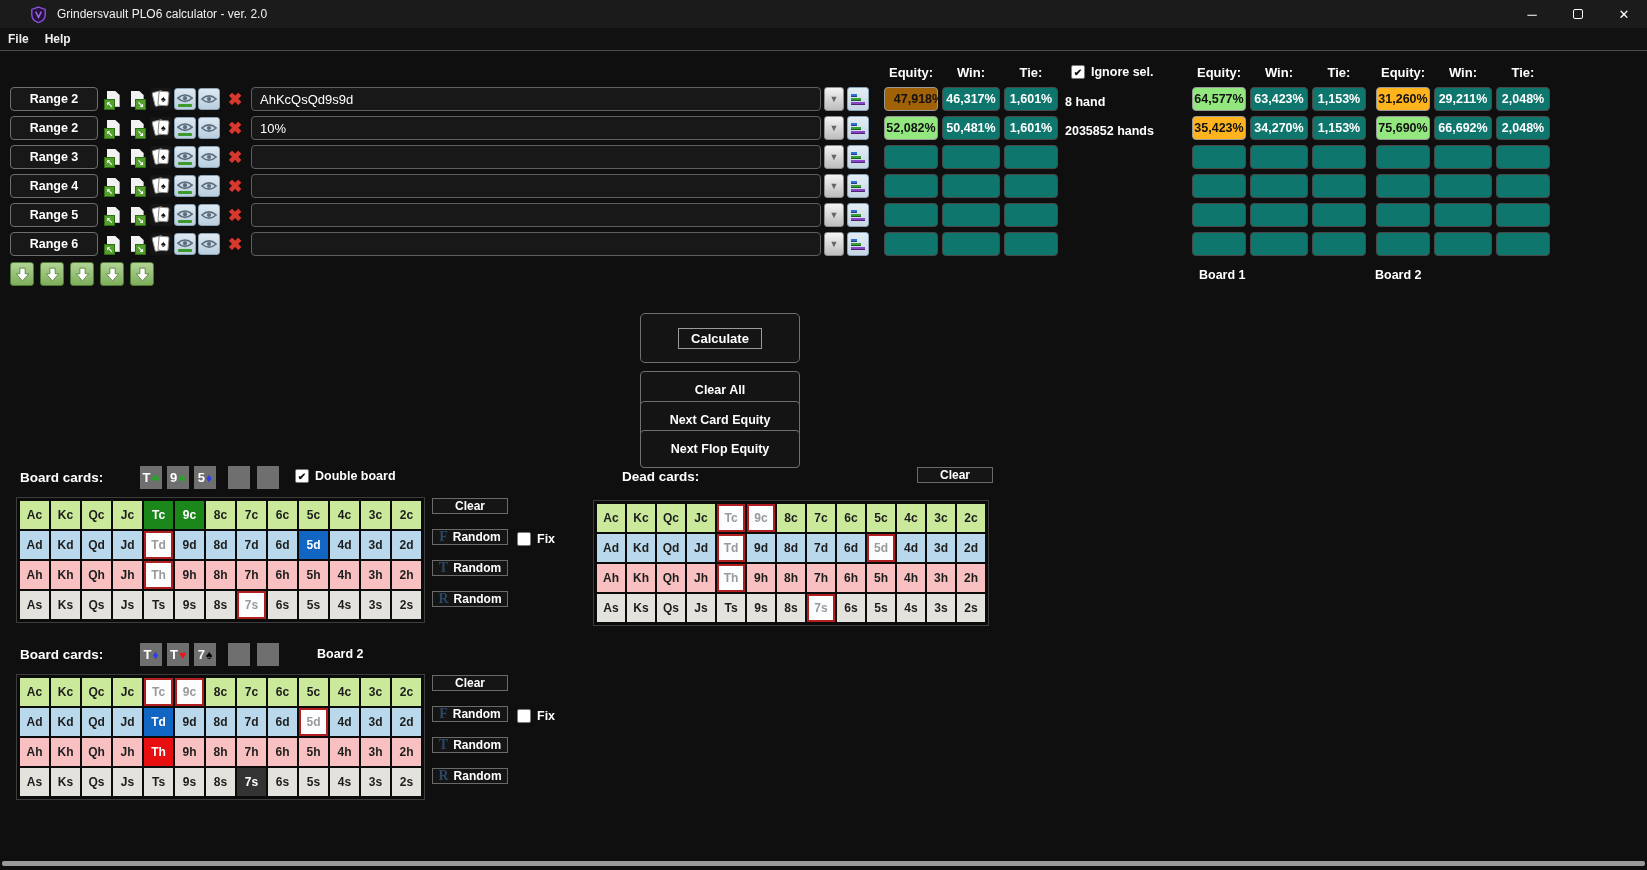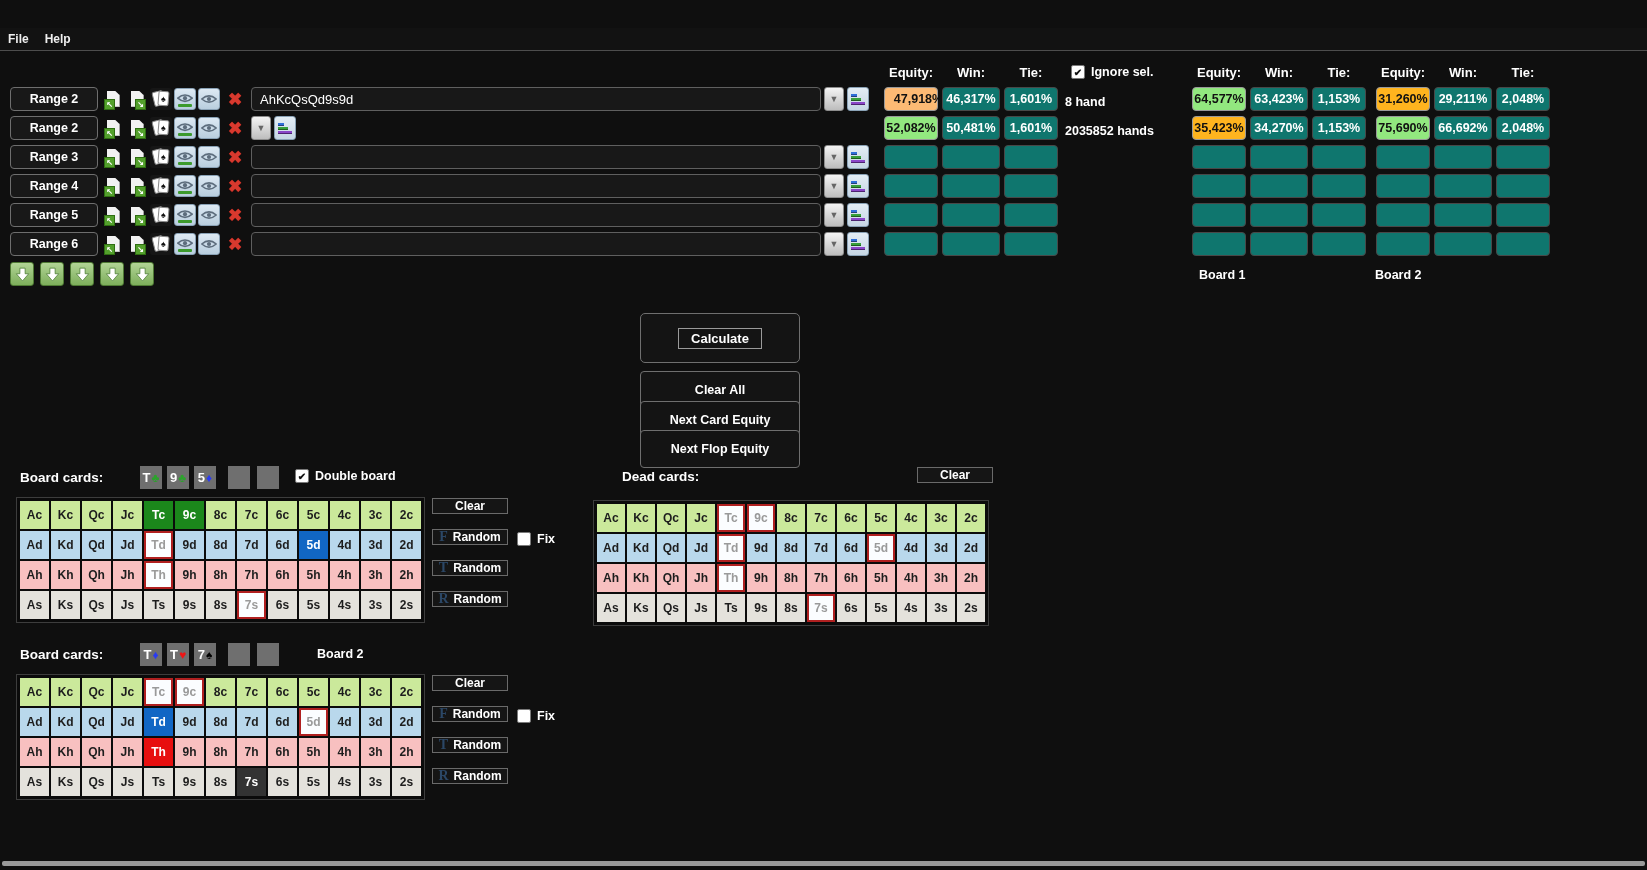--- a/index.html
+++ b/index.html
@@ -84,20 +84,40 @@
   .side-btn { position:absolute; width:76px; height:16px; background:#151515; border:1px solid #6a6a6a; border-radius:0; color:#fff; font-weight:bold; font-size:12px; font-family:inherit; display:flex; align-items:center; justify-content:center; gap:5px; }
   .letter { font-family:"Liberation Serif",serif; font-weight:bold; color:#2b4766; font-size:14px; line-height:1; }
 
   .bottom-scroll { position:absolute; left:2px; right:2px; bottom:4px; height:5px; background:#9a9a9a; border-radius:2px; }
 </style>
 </head>
 <body>
 
 <div class="app">
 
+  <div class="titlebar">
+    <span class="logo">
+      <svg width="17" height="17" viewBox="0 0 24 24">
+        <path d="M12 1.5 L21.5 4.8 V12 C21.5 18.2 17.3 21.8 12 23.4 C6.7 21.8 2.5 18.2 2.5 12 V4.8 Z" fill="#241238" stroke="#8a4fe0" stroke-width="2"></path>
+        <path d="M8 8 L12 16 L16 8" fill="none" stroke="#a06ae8" stroke-width="2"></path>
+      </svg>
+    </span>
+    <span class="title">Grindersvault PLO6 calculator - ver. 2.0</span>
+    <div class="win-controls">
+      <div class="wc">
+          <span>─</span>
+        </div>
+      <div class="wc">
+          <span class="maxbox"></span>
+        </div>
+      <div class="wc">
+          <span>✕</span>
+        </div>
+    </div>
+  </div>
 
   <div class="menubar">
     <span class="menu-item">File</span>
     <span class="menu-item">Help</span>
   </div>
 
   <div class="range-rows">
   <div class="range-row">
     <button class="range-btn"><span>Range 2</span></button>
     <div class="icon-btn">
@@ -158,20 +178,21 @@
       </svg>
       <div class="eye-bar"></div>
     </div>
     <div class="icon-btn eye-btn">
       <svg width="16" height="10" viewBox="0 0 20 12">
         <path d="M1 6 Q10 -2 19 6 Q10 14 1 6 Z" fill="none" stroke="#5d6d7d" stroke-width="2"></path>
         <circle cx="10" cy="6" r="2.6" fill="#5d6d7d"></circle>
       </svg>
     </div>
     <div class="icon-btn x-btn">✖</div>
+    <input class="range-input" type="text" value="10%" style="">
     <div class="drop-btn">
       <span class="drop-arrow">▼</span>
     </div>
     <div class="icon-btn bars-btn">
       <div class="bar b1"></div>
       <div class="bar b2"></div>
       <div class="bar b3"></div>
     </div>
   </div>
 
@@ -333,21 +354,21 @@
 </div>
 
   <div class="result-group" style="left:884px">
     <div class="res-headers">
       <span class="rh w-eq">Equity:</span>
       <span class="rh w-win">Win:</span>
       <span class="rh w-tie">Tie:</span>
     </div>
     <div class="res-rows">
   <div class="res-row">
-    <div class="res-box w-eq hl" style="background: #fdba74; padding-left: 15px;">47,918%</div>
+    <div class="res-box w-eq hl" style="background: #a16207; padding-left: 15px;">47,918%</div>
     <div class="res-box w-win">46,317%</div>
     <div class="res-box w-tie">1,601%</div>
   </div>
 
   <div class="res-row">
     <div class="res-box w-eq hl" style="background: rgb(146, 232, 127);">52,082%</div>
     <div class="res-box w-win">50,481%</div>
     <div class="res-box w-tie">1,601%</div>
   </div>
 

